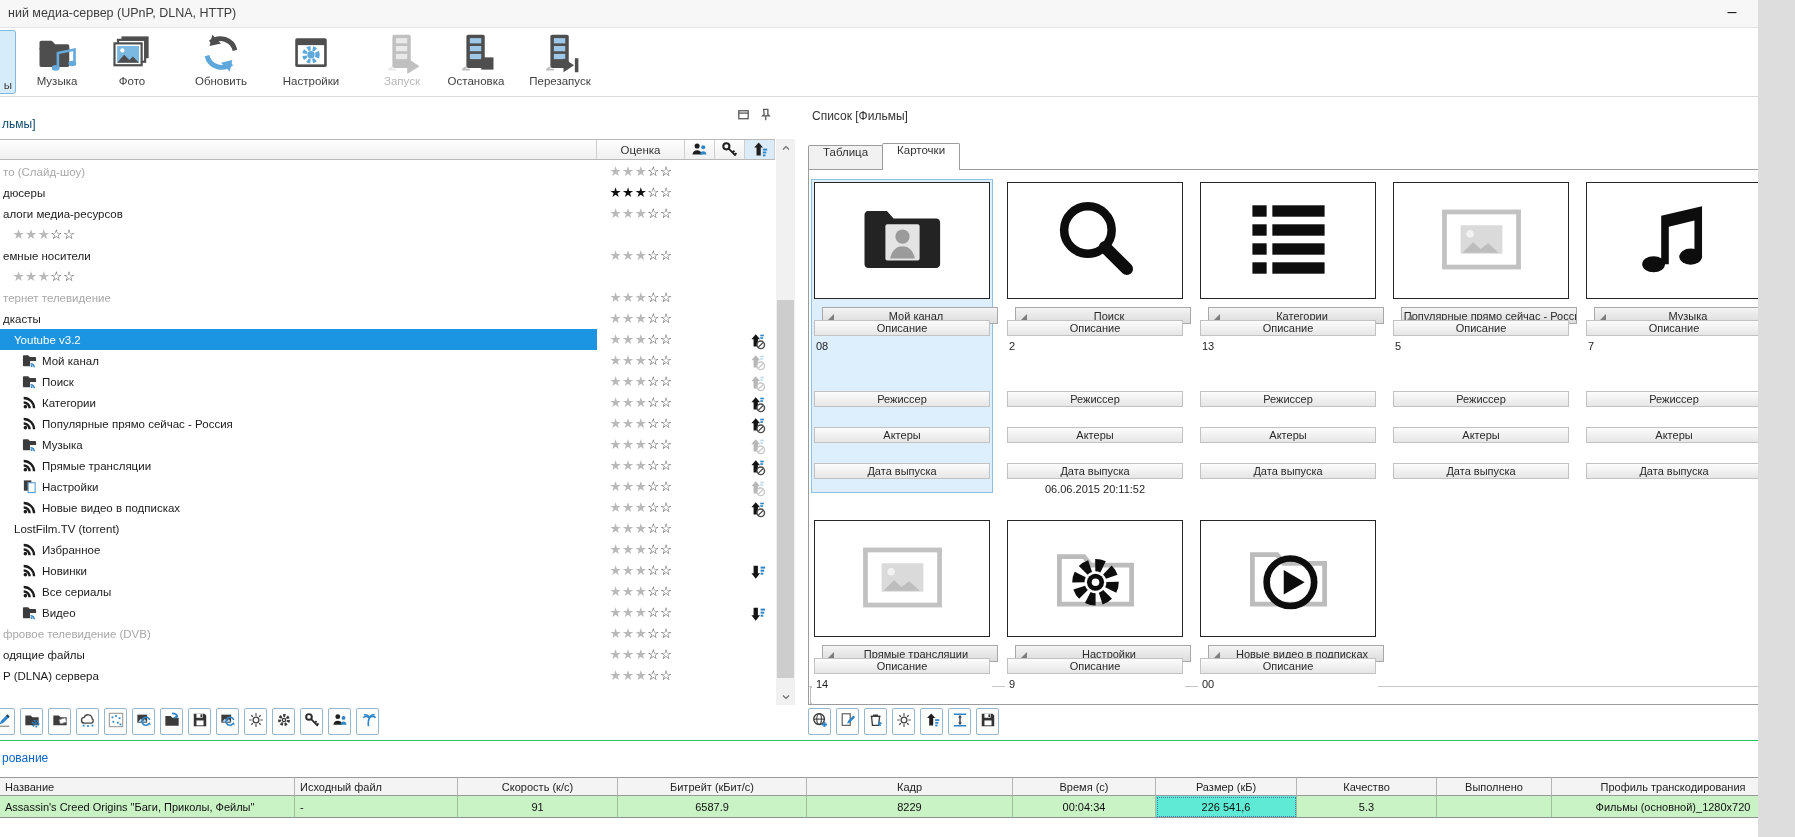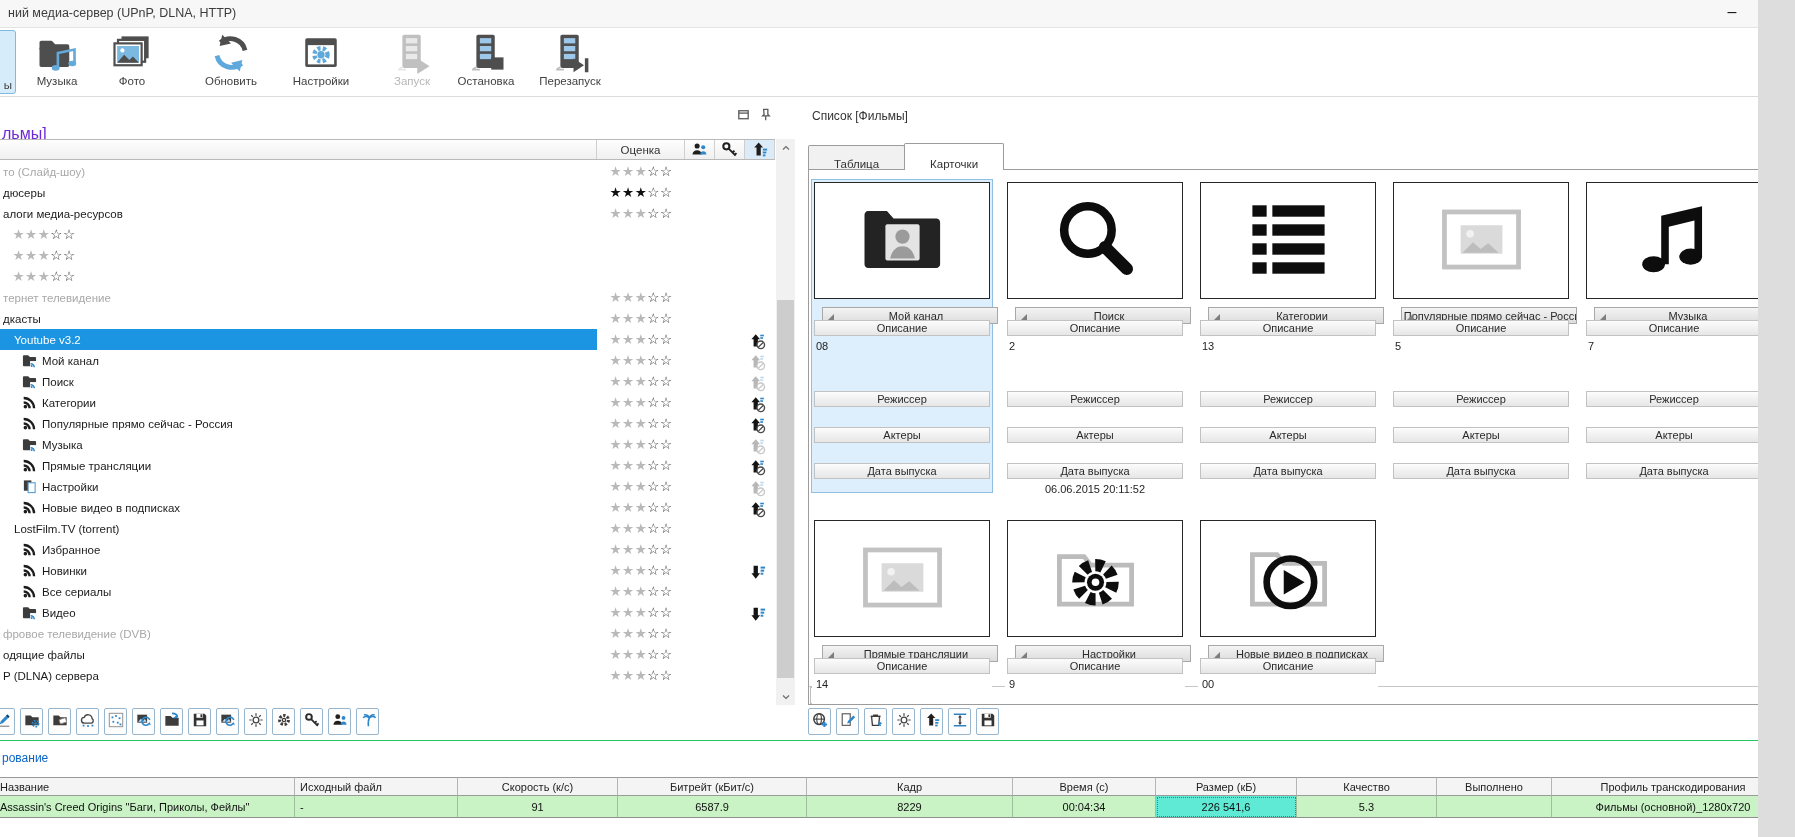--- a/index.html
+++ b/index.html
@@ -17,34 +17,34 @@
 .toolbar{position:absolute;left:0;top:29px;width:100%;height:68px;background:#fff;border-bottom:1px solid #dcdcdc}
 .tbrow{position:absolute;left:0;top:1px;height:66px;display:flex;align-items:flex-start}
 .tbtn{width:66px;height:64px;display:flex;flex-direction:column;align-items:center;border-radius:3px;flex:none}
 .tbtn .ic{width:42px;height:42px;margin-top:2px}
 .tbtn .ic svg{width:42px;height:42px}
 .tbtn .lb{font-size:11.5px;color:#3f3f3f;margin-top:1px;white-space:nowrap}
 .tbtn.disabled .ic{opacity:.35;filter:grayscale(1)}
 .tbtn.disabled .lb{color:#b7b7b7}
 .tbrow>div:nth-of-type(1){margin-left:24px}
 .tbrow>div:nth-of-type(2){margin-left:9px}
-.tbrow>div:nth-of-type(3){margin-left:33px}
+.tbrow>div:nth-of-type(3){margin-left:23px}
 .tbrow>div:nth-of-type(4){margin-left:24px}
 .tbrow>div:nth-of-type(5){margin-left:25px}
 .tbrow>div:nth-of-type(6){margin-left:8px}
 .tbrow>div:nth-of-type(7){margin-left:18px}
 .tbtn.pl{position:absolute;left:-50px;top:1px;background:#d6ecfa;border:1px solid #7fb8e0}
 .tbtn.pl .plb{position:absolute;right:3px;bottom:2px;font-size:11.5px;color:#3f3f3f}
 .tbtn.pr{position:absolute;left:1783px;top:1px}
 .tbtn.pr .ic{position:absolute;left:2px;top:4px}
 .tbtn.pr .plb{position:absolute;left:6px;bottom:2px;font-size:11.5px;color:#3f3f3f}
 
 
 .lp{position:absolute;left:0;top:97px;width:795px;height:643px;background:#fff}
-.lp-cap-txt{position:absolute;left:2px;top:28px;font-size:16px;color:#6d28d9}
+.lp-cap-txt{position:absolute;left:2px;top:20px;font-size:12px;color:#0c4a6e}
 .lp-cap-ics{position:absolute;right:22px;top:10px;display:flex;gap:7px}
 .lp-cap-ics span{width:15px;height:15px}
 .lp-cap-ics svg{width:15px;height:15px}
 .ghead{position:absolute;left:0;top:42px;width:775px;height:21px;display:flex;
        border-top:1px solid #b9b9b9;border-bottom:1px solid #b9b9b9;background:linear-gradient(#fefefe,#f0f0f0)}
 .gh{border-right:1px solid #cfcfcf;display:flex;align-items:center;justify-content:center;font-size:11.5px;color:#333;flex:none}
 .gh.name{width:597px}
 .gh.rate{width:88px}
 .gh.i30{width:30px}
 .gh.sorth{background:#dcebf8}
@@ -79,21 +79,21 @@
       display:flex;align-items:center;justify-content:center;flex:none}
 .sbtn svg{width:16px;height:16px}
 
 
 .split{position:absolute;left:795px;top:97px;width:5px;height:643px;background:#fff}
 
 
 .rp{position:absolute;left:800px;top:97px;width:995px;height:643px;background:#fff}
 .rp-cap-txt{position:absolute;left:12px;top:12px;font-size:12px;color:#333}
 .tabs{position:absolute;left:8px;top:46px;height:27px;display:flex;align-items:flex-end}
-.tab{height:25px;padding:0 25px;display:flex;align-items:flex-end;font-size:11.5px;color:#333;
+.tab{height:25px;padding:0 14px;display:flex;align-items:flex-start;font-size:11.5px;color:#333;
      border:1px solid #9c9c9c;border-bottom:none;background:#f1f1f1;margin-right:-1px;border-radius:2px 2px 0 0}
 .tab.active{background:#fff;height:27px;z-index:2}
 .rbox{position:absolute;left:8px;top:72px;right:5px;bottom:35px;border:1px solid #9c9c9c;background:#fff;overflow:hidden}
 .card{position:absolute;width:180px;height:312px;padding:2px;background:#fff}
 .card.selected{background:#ddeffc;outline:1px solid #8fc0e2}
 .rbox>div:nth-of-type(1){left:3px;top:10px}
 .rbox>div:nth-of-type(2){left:196px;top:10px}
 .rbox>div:nth-of-type(3){left:389px;top:10px}
 .rbox>div:nth-of-type(4){left:582px;top:10px}
 .rbox>div:nth-of-type(5){left:775px;top:10px}
@@ -120,21 +120,21 @@
 
 
 .bsec{position:absolute;left:0;top:740px;width:100%;height:97px;background:#fff;border-top:1px solid #22c55e}
 .translink{position:absolute;left:2px;top:10px;font-size:12px;color:#0a64c8}
 .btable{position:absolute;left:0;top:36px;width:1795px}
 .thead,.tbody{display:flex}
 .thead>div{height:19px;background:#f4f4f4;border-top:1px solid #9a9a9a;border-bottom:1px solid #9a9a9a;border-right:1px solid #b5b5b5;
            display:flex;align-items:center;justify-content:center;font-size:11px;color:#222;flex:none}
 .tbody>div{height:22px;background:#c9f2c5;border-bottom:1px solid #8f8f8f;border-right:1px solid #9ebf9b;
            display:flex;align-items:center;justify-content:center;font-size:11px;color:#111;flex:none;white-space:nowrap;overflow:hidden}
-.thead>div:nth-of-type(1),.tbody>div:nth-of-type(1){width:295px;justify-content:flex-start;}
+.thead>div:nth-of-type(1),.tbody>div:nth-of-type(1){width:295px;justify-content:flex-start;padding-left:5px}
 .thead>div:nth-of-type(2),.tbody>div:nth-of-type(2){width:163px;justify-content:flex-start;padding-left:5px}
 .thead>div:nth-of-type(3),.tbody>div:nth-of-type(3){width:160px}
 .thead>div:nth-of-type(4),.tbody>div:nth-of-type(4){width:189px}
 .thead>div:nth-of-type(5),.tbody>div:nth-of-type(5){width:206px}
 .thead>div:nth-of-type(6),.tbody>div:nth-of-type(6){width:143px}
 .thead>div:nth-of-type(7),.tbody>div:nth-of-type(7){width:141px}
 .thead>div:nth-of-type(8),.tbody>div:nth-of-type(8){width:140px}
 .thead>div:nth-of-type(9),.tbody>div:nth-of-type(9){width:115px}
 .thead>div:nth-of-type(10),.tbody>div:nth-of-type(10){width:243px}
 .tbody>div.sel{background:#5eead4;outline:1px dotted #4a76a8;outline-offset:-2px}
@@ -323,20 +323,24 @@
         </div>
         <div class="trow">
           <span class="tstars"><span class="sf">★★★</span><span class="se">☆☆</span></span>
           <span class="tsort">
             
             
             
           </span>
         </div>
         <div class="trow">
+          <span class="tname">
+
+            <span class="tlabel">емные носители</span>
+          </span>
           <span class="tstars"><span class="sf">★★★</span><span class="se">☆☆</span></span>
           <span class="tsort">
             
             
             
           </span>
         </div>
         <div class="trow dim">
           <span class="tstars"><span class="sf">★★★</span><span class="se">☆☆</span></span>
           <span class="tsort">

